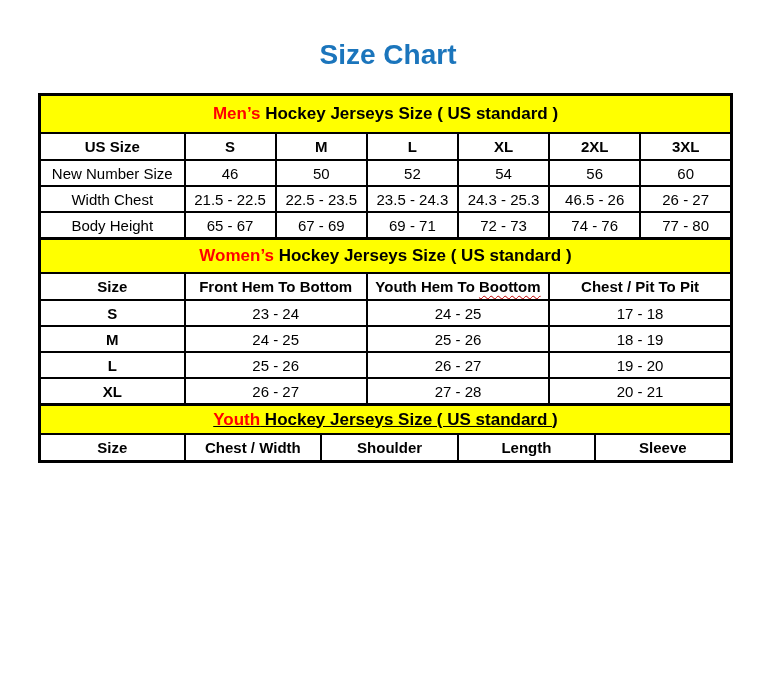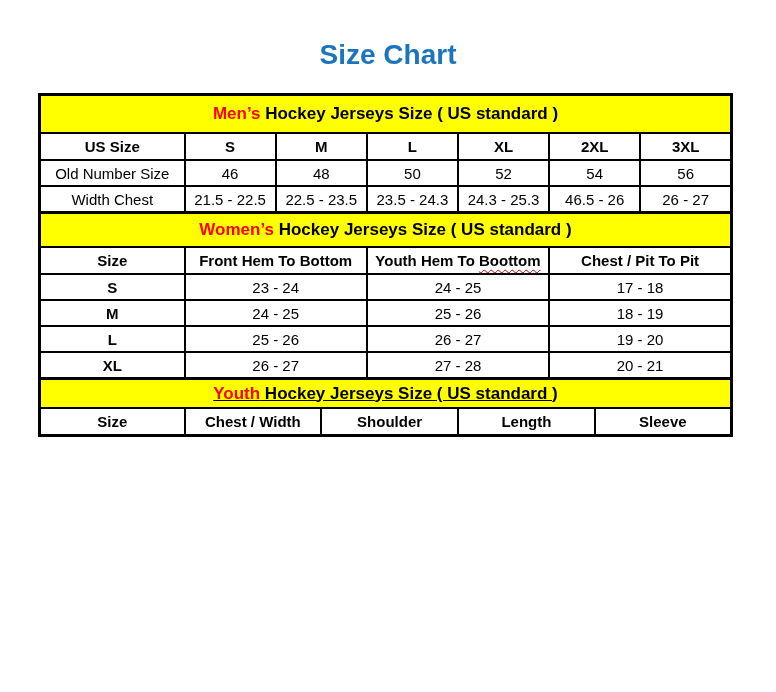--- a/index.html
+++ b/index.html
@@ -77,36 +77,45 @@
         <tr class="head">
           <td>US Size</td>
           <td>S</td>
           <td>M</td>
           <td>L</td>
           <td>XL</td>
           <td>2XL</td>
           <td>3XL</td>
         </tr>
         <tr class="data">
-          <td>Old Number Size</td>
+          <td>New Number Size</td>
           <td>46</td>
-          <td>48</td>
           <td>50</td>
           <td>52</td>
           <td>54</td>
           <td>56</td>
+          <td>60</td>
         </tr>
         <tr class="data">
           <td>Width Chest</td>
           <td>21.5 - 22.5</td>
           <td>22.5 - 23.5</td>
           <td>23.5 - 24.3</td>
           <td>24.3 - 25.3</td>
           <td>46.5 - 26</td>
           <td>26 - 27</td>
+        </tr>
+        <tr class="data">
+          <td>Body Height</td>
+          <td>65 - 67</td>
+          <td>67 - 69</td>
+          <td>69 - 71</td>
+          <td>72 - 73</td>
+          <td>74 - 76</td>
+          <td>77 - 80</td>
         </tr>
       </tbody>
     </table>
 
     <table>
       <colgroup>
         <col class="c-label">
           <col>
           <col>
           <col>

